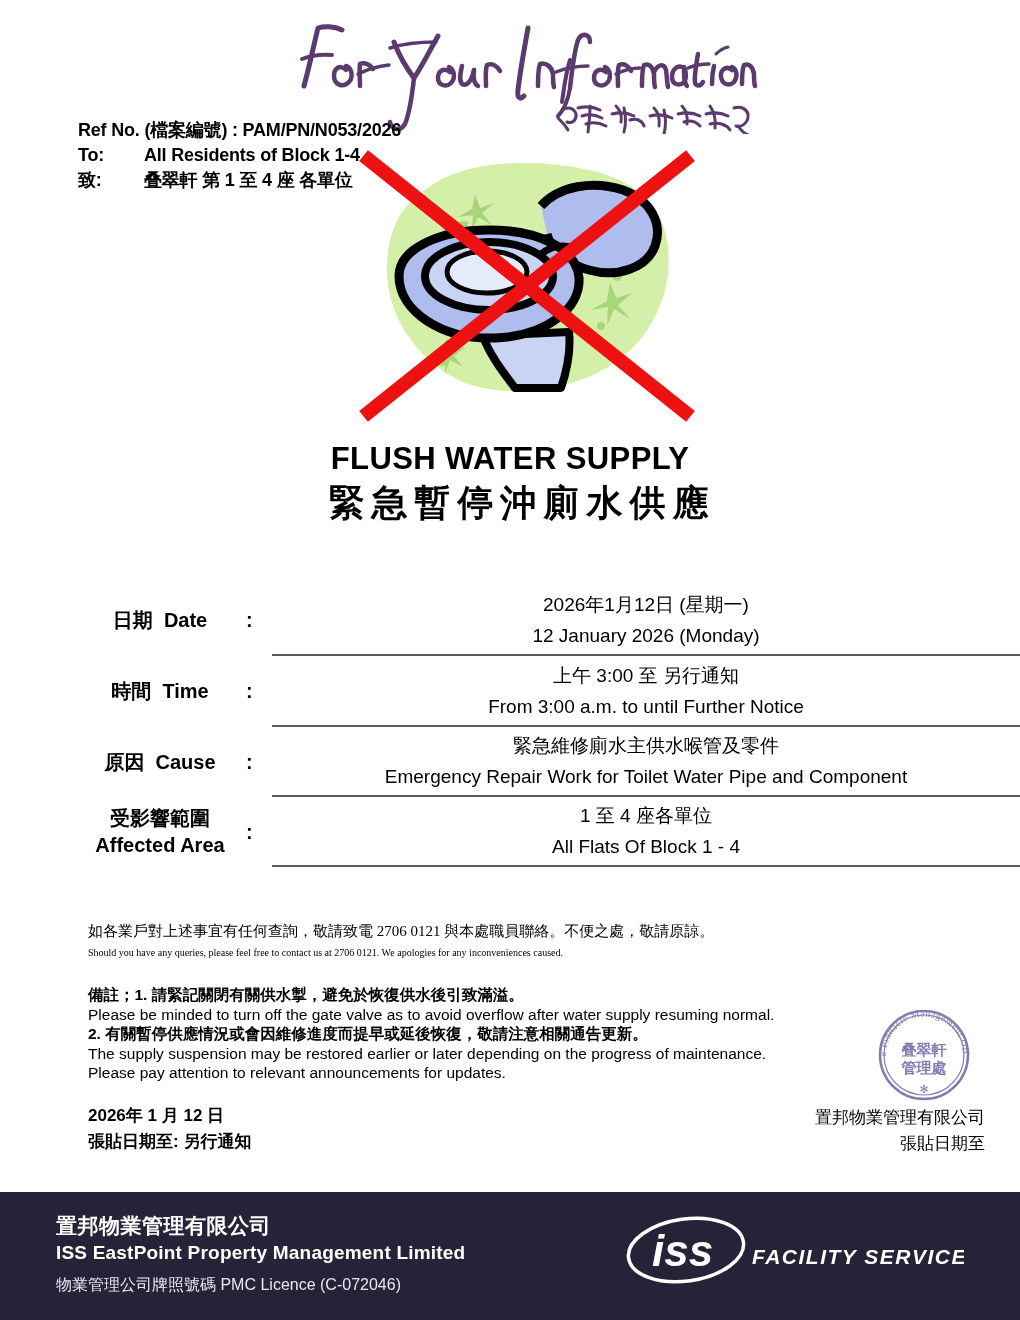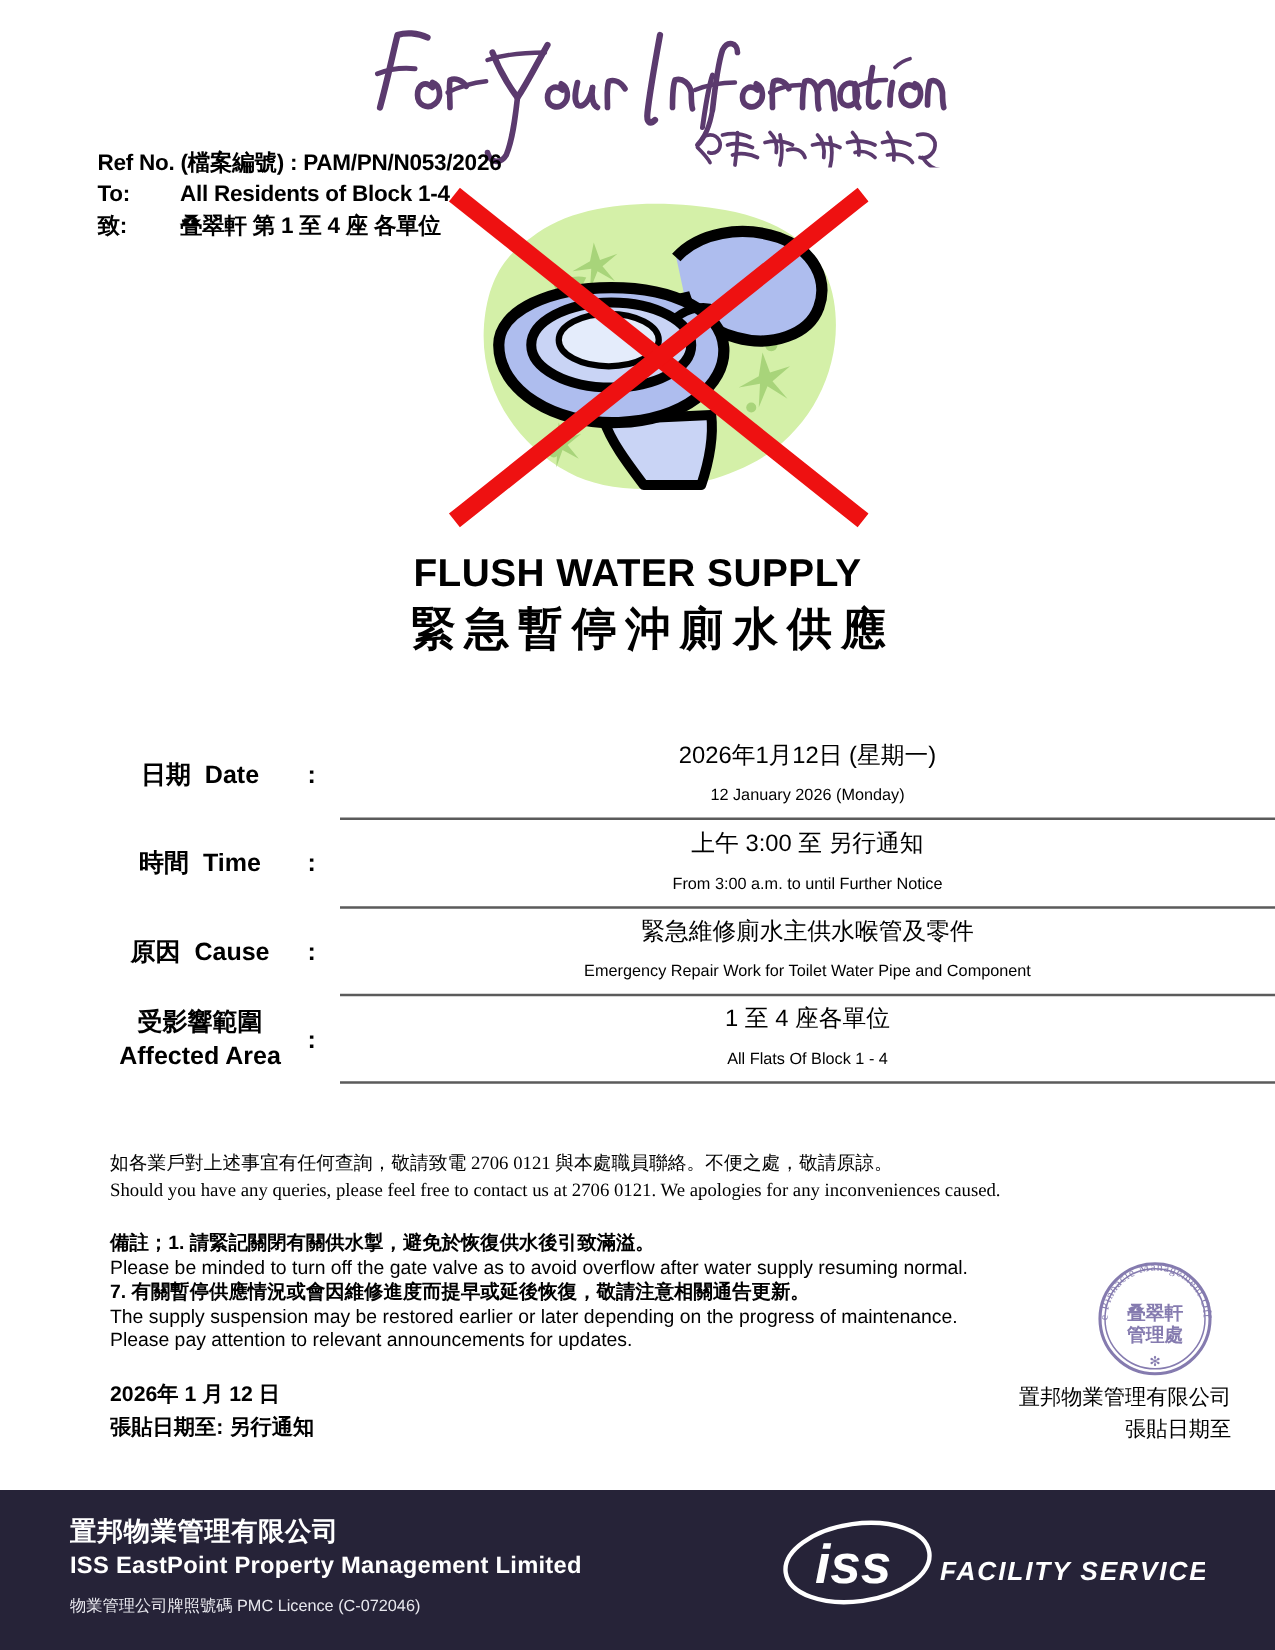--- a/index.html
+++ b/index.html
@@ -119,21 +119,21 @@
     border-bottom: 2px solid #5b5b5b;
     text-align: center;
     padding-bottom: 3px;
   }
   .dvalue .vzh {
     font-size: 19px;
     line-height: 31px;
     display: block;
   }
   .dvalue .ven {
-    font-size: 13px;
+    font-size: 19px;
     line-height: 31px;
     display: block;
   }
   .row-date .dvalue, .row-time .dvalue { padding-top: 4px; }
   .row-cause .dvalue { padding-top: 3px; }
   .row-area .dvalue { padding-top: 3px; }
 
   
   #queries-block {
     position: absolute;
@@ -141,21 +141,21 @@
     top: 920px;
     width: 880px;
   }
   .fineprint-zh {
     font-family: "Liberation Serif", serif;
     font-size: 15px;
     line-height: 22px;
   }
   .fineprint-en {
     font-family: "Liberation Serif", serif;
-    font-size: 15px;
+    font-size: 10px;
     line-height: 22px;
   }
 
   #remarks-block {
     position: absolute;
     left: 88px;
     top: 985px;
     width: 800px;
   }
   .remark-line {
@@ -221,21 +221,21 @@
     line-height: 28px;
     letter-spacing: 0.5px;
   }
   .footer-en {
     font-size: 19px;
     font-weight: bold;
     line-height: 26px;
     letter-spacing: 0.2px;
   }
   .footer-licence {
-    font-size: 13px;
+    font-size: 16px;
     line-height: 18px;
     margin-top: 10px;
     color: #e8e8ee;
   }
   #footer-logo {
     position: absolute;
     left: 624px;
     top: 24px;
     width: 340px;
     height: 72px;
@@ -417,21 +417,21 @@
 </div>
 
 <div id="queries-block">
   <div class="fineprint-zh">如各業戶對上述事宜有任何查詢，敬請致電 2706 0121 與本處職員聯絡。不便之處，敬請原諒。</div>
   <div class="fineprint-en">Should you have any queries, please feel free to contact us at 2706 0121. We apologies for any inconveniences caused.</div>
 </div>
 
 <div id="remarks-block">
   <div class="remark-line zh">備註；1. 請緊記關閉有關供水掣，避免於恢復供水後引致滿溢。</div>
   <div class="remark-line">Please be minded to turn off the gate valve as to avoid overflow after water supply resuming normal.</div>
-  <div class="remark-line zh">7. 有關暫停供應情況或會因維修進度而提早或延後恢復，敬請注意相關通告更新。</div>
+  <div class="remark-line zh">2. 有關暫停供應情況或會因維修進度而提早或延後恢復，敬請注意相關通告更新。</div>
   <div class="remark-line">The supply suspension may be restored earlier or later depending on the progress of maintenance.</div>
   <div class="remark-line">Please pay attention to relevant announcements for updates.</div>
 </div>
 
 <div id="company-chop">
   <svg width="105" height="105" viewBox="0 0 105 105" xmlns="http://www.w3.org/2000/svg">
     <defs>
       <path id="chop-arc" d="M 14 52 A 38 38 0 1 1 91 52" fill="none"></path>
     </defs>
     <circle cx="52" cy="52" r="44" fill="none" stroke="#6b5f9e" stroke-width="2.5"></circle>

